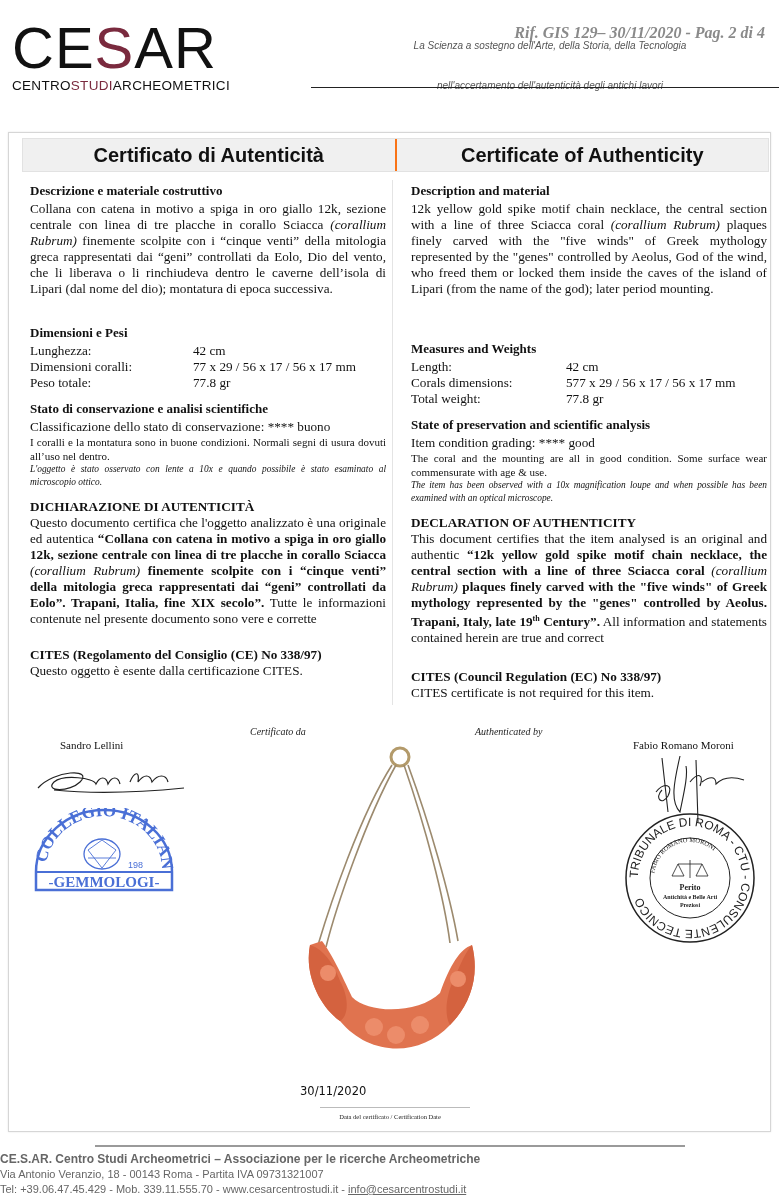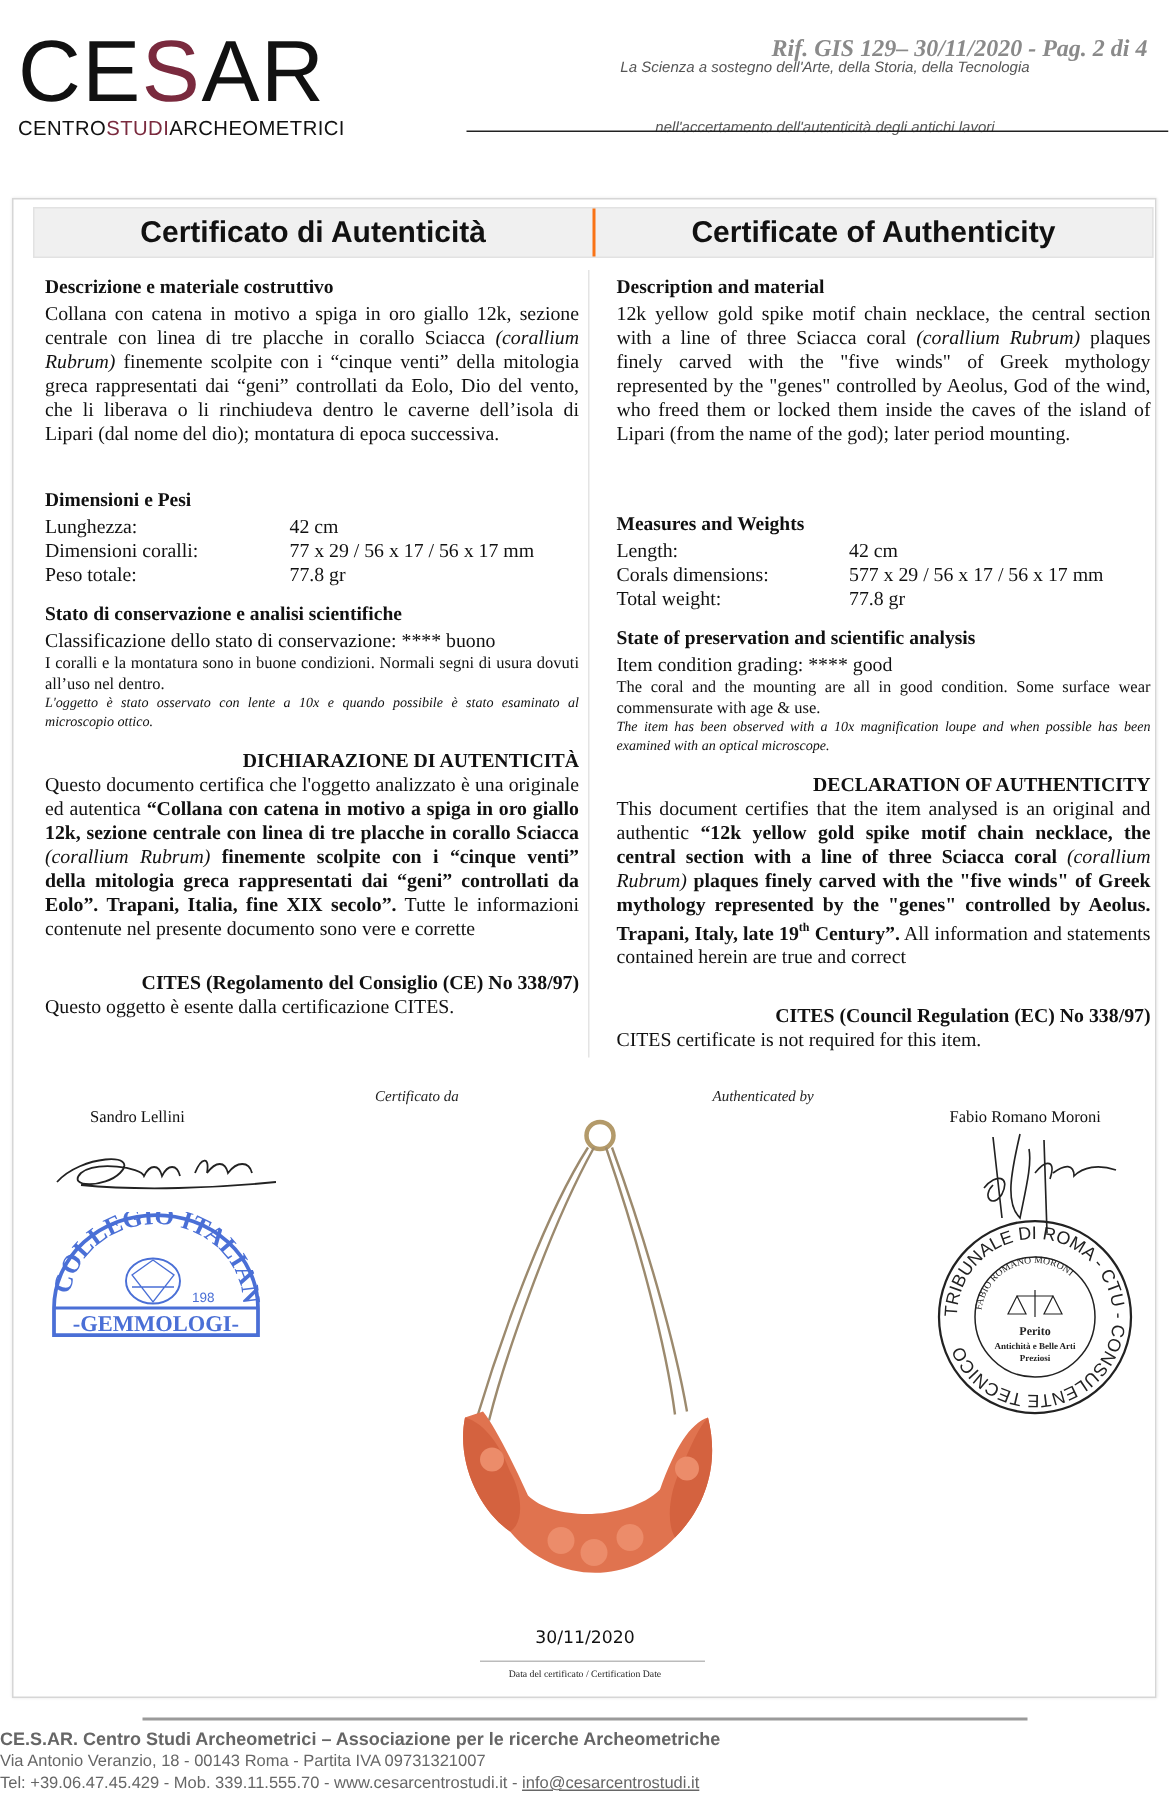--- a/index.html
+++ b/index.html
@@ -28,32 +28,32 @@
   .col { position: absolute; top: 183px; width: 356px; }
   .col.left { left: 30px; }
   .col.right { left: 411px; }
   .h { font-weight: bold; font-size: 13px; line-height: 16px; margin-bottom: 2px; }
   .p { font-size: 13.2px; line-height: 16px; text-align: justify; }
   .p i { font-style: italic; }
   .kv { display: flex; font-size: 13.2px; line-height: 16px; }
   .kv .k { width: 163px; }
   .sm { font-size: 11px; line-height: 14px; text-align: justify; }
   .xs { font-size: 9.4px; line-height: 13px; font-style: italic; text-align: justify; }
-  .center-h { text-align: right; font-weight: bold; font-size: 13.2px; line-height: 16px; }
+  .center-h { text-align: left; font-weight: bold; font-size: 13.2px; line-height: 16px; }
 
   
   .sig-label { position: absolute; font-style: italic; font-size: 10px; color: #222; }
   .sig-name { position: absolute; font-size: 11px; color: #111; }
 
   .stamp-left { position: absolute; left: 28px; top: 808px; width: 152px; height: 84px; }
   .stamp-right { position: absolute; left: 624px; top: 812px; width: 132px; height: 132px; }
 
   .necklace { position: absolute; left: 300px; top: 745px; width: 185px; height: 320px; }
 
-  .date { position: absolute; left: 300px; width: 180px; top: 1084px; text-align: center; font-family: "DejaVu Sans", sans-serif; font-size: 11.5px; color: #111; }
+  .date { position: absolute; left: 300px; width: 180px; top: 1084px; text-align: left; font-family: "DejaVu Sans", sans-serif; font-size: 11.5px; color: #111; }
   .date-rule { position: absolute; left: 320px; width: 150px; top: 1107px; height: 1px; background: #bbb; }
   .date-caption { position: absolute; left: 260px; width: 260px; top: 1113px; text-align: center; font-size: 6.5px; color: #222; }
 
   
   .footer-rule { position: absolute; left: 95px; width: 590px; top: 1145px; height: 2px; background: #9a9a9a; }
   .footer { position: absolute; left: 0; width: 779px; font-family: "Liberation Sans", sans-serif; color: #666; }
   .footer.f1 { top: 1152px; font-size: 12px; font-weight: bold; }
   .footer.f2 { top: 1168px; font-size: 11px; }
   .footer.f3 { top: 1183px; font-size: 11px; }
   .footer a { color: #666; text-decoration: underline; }

